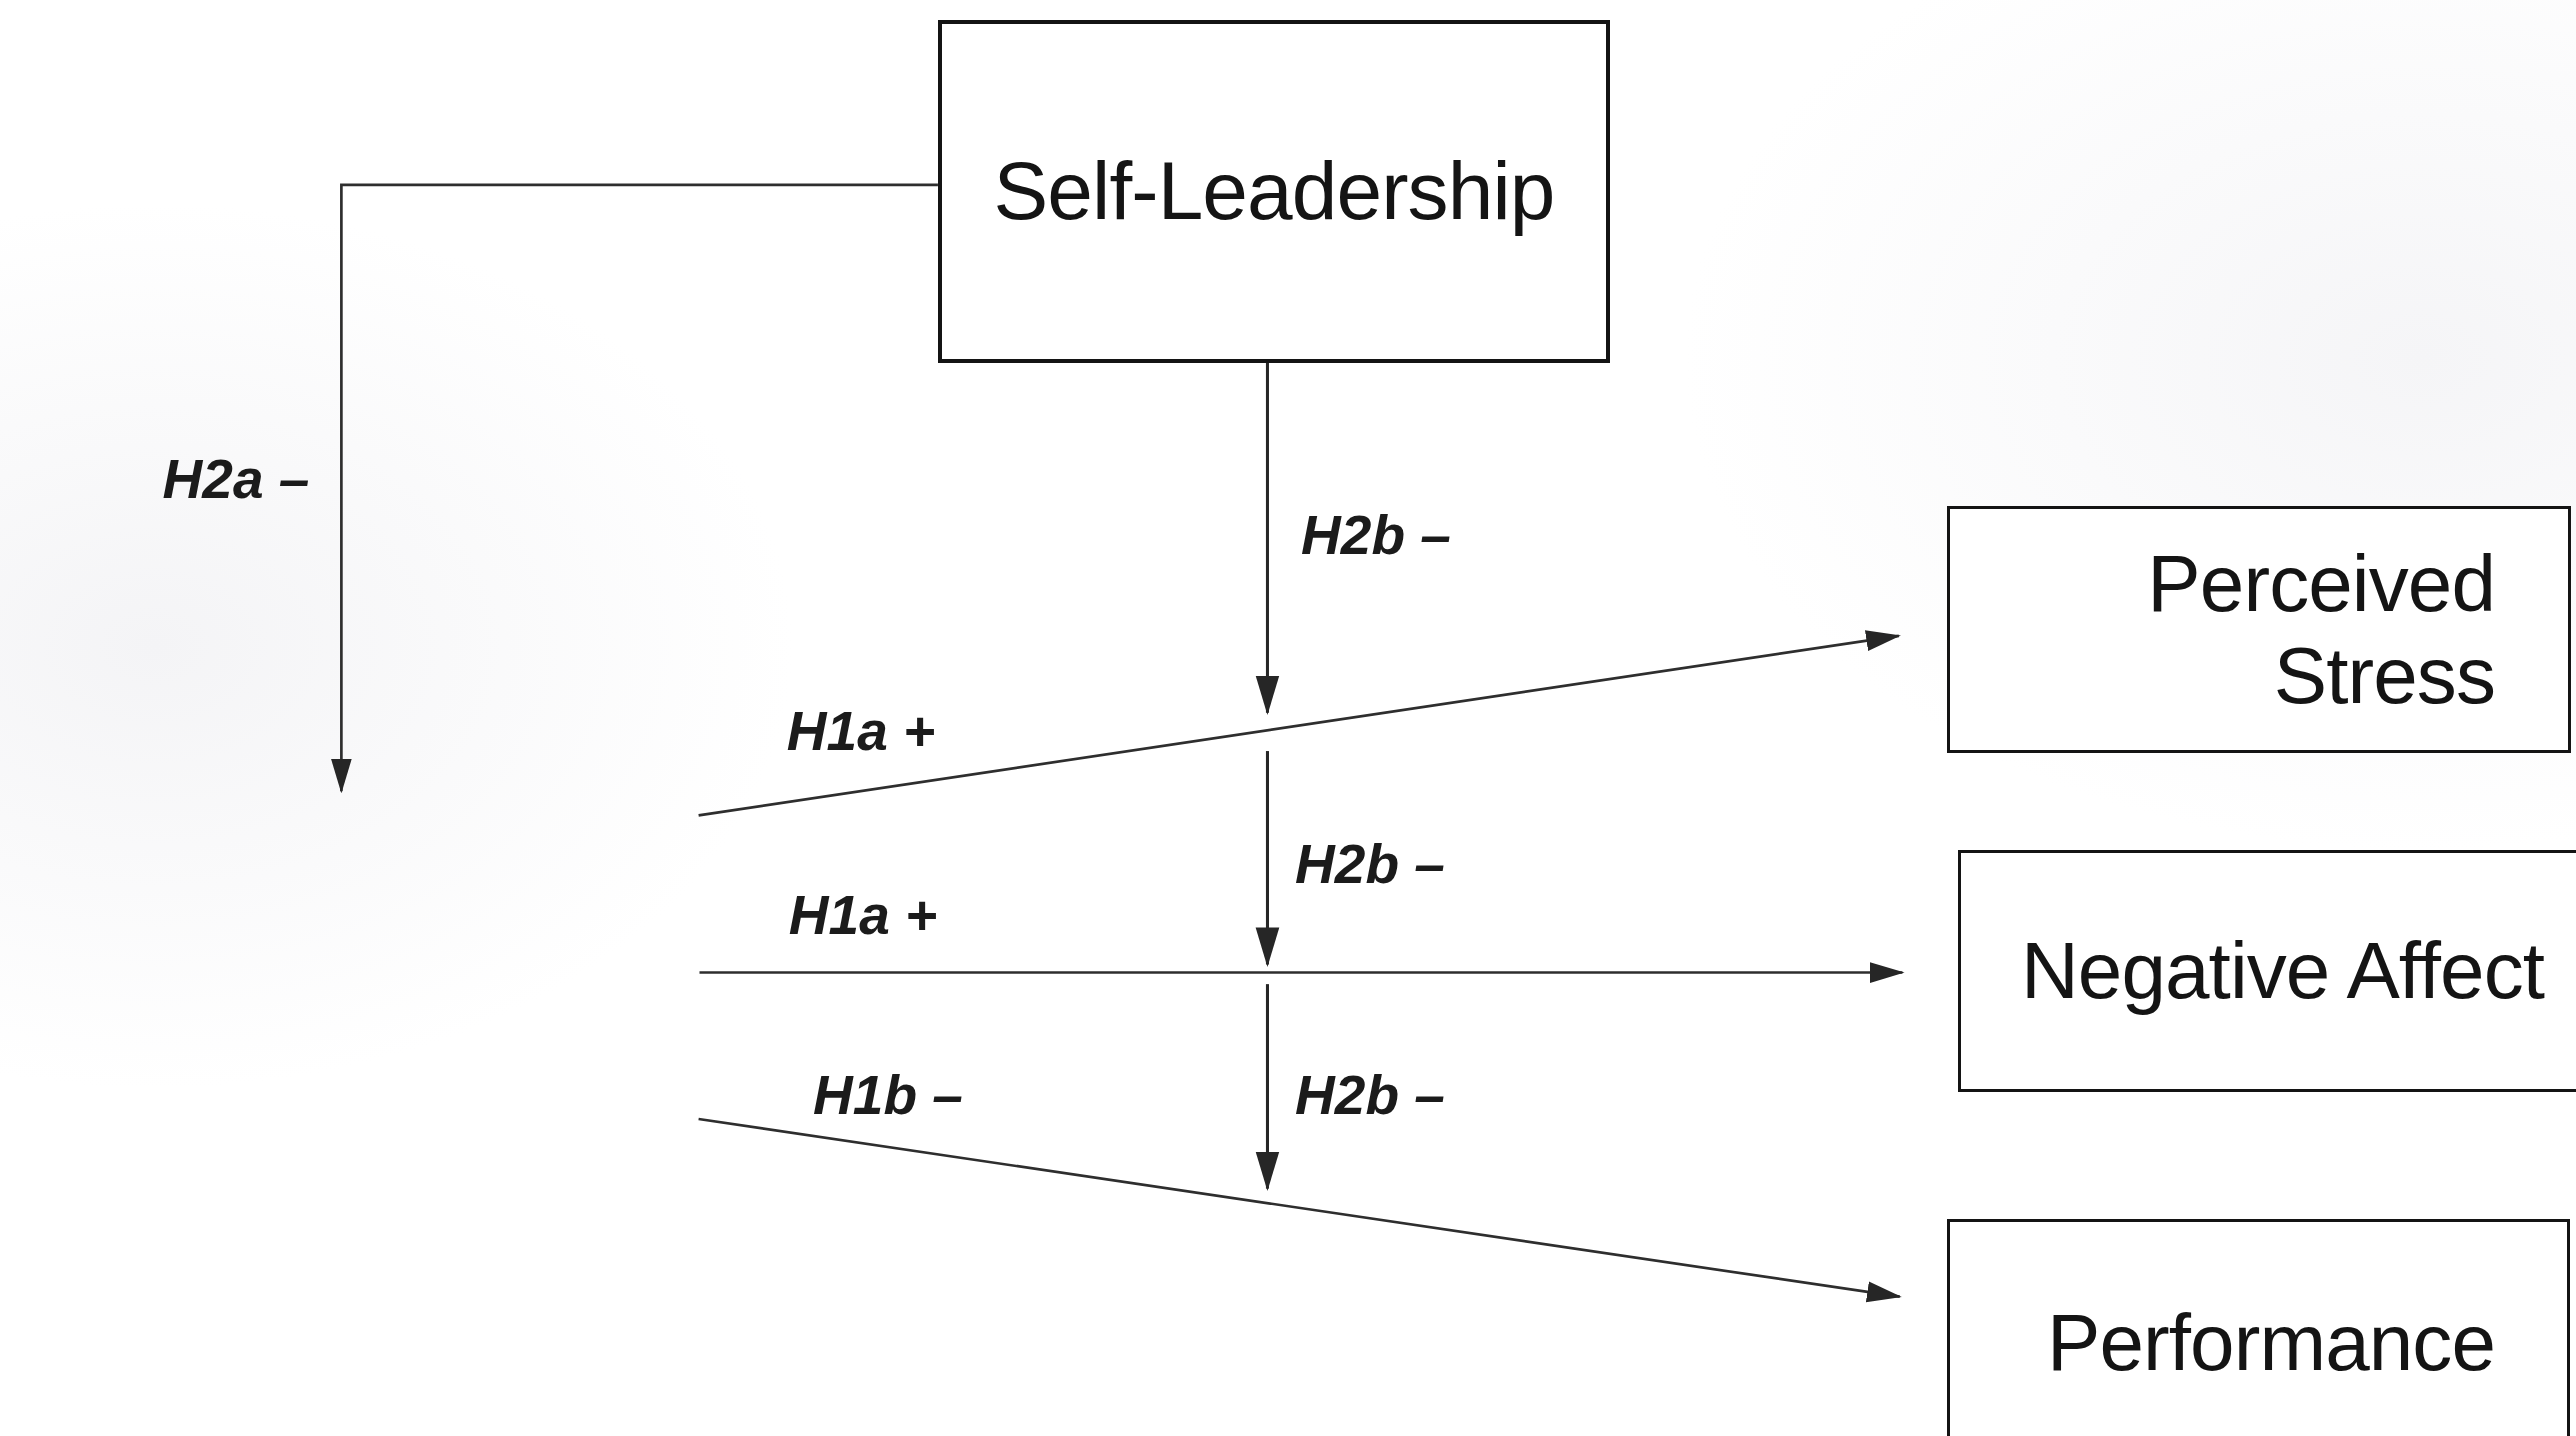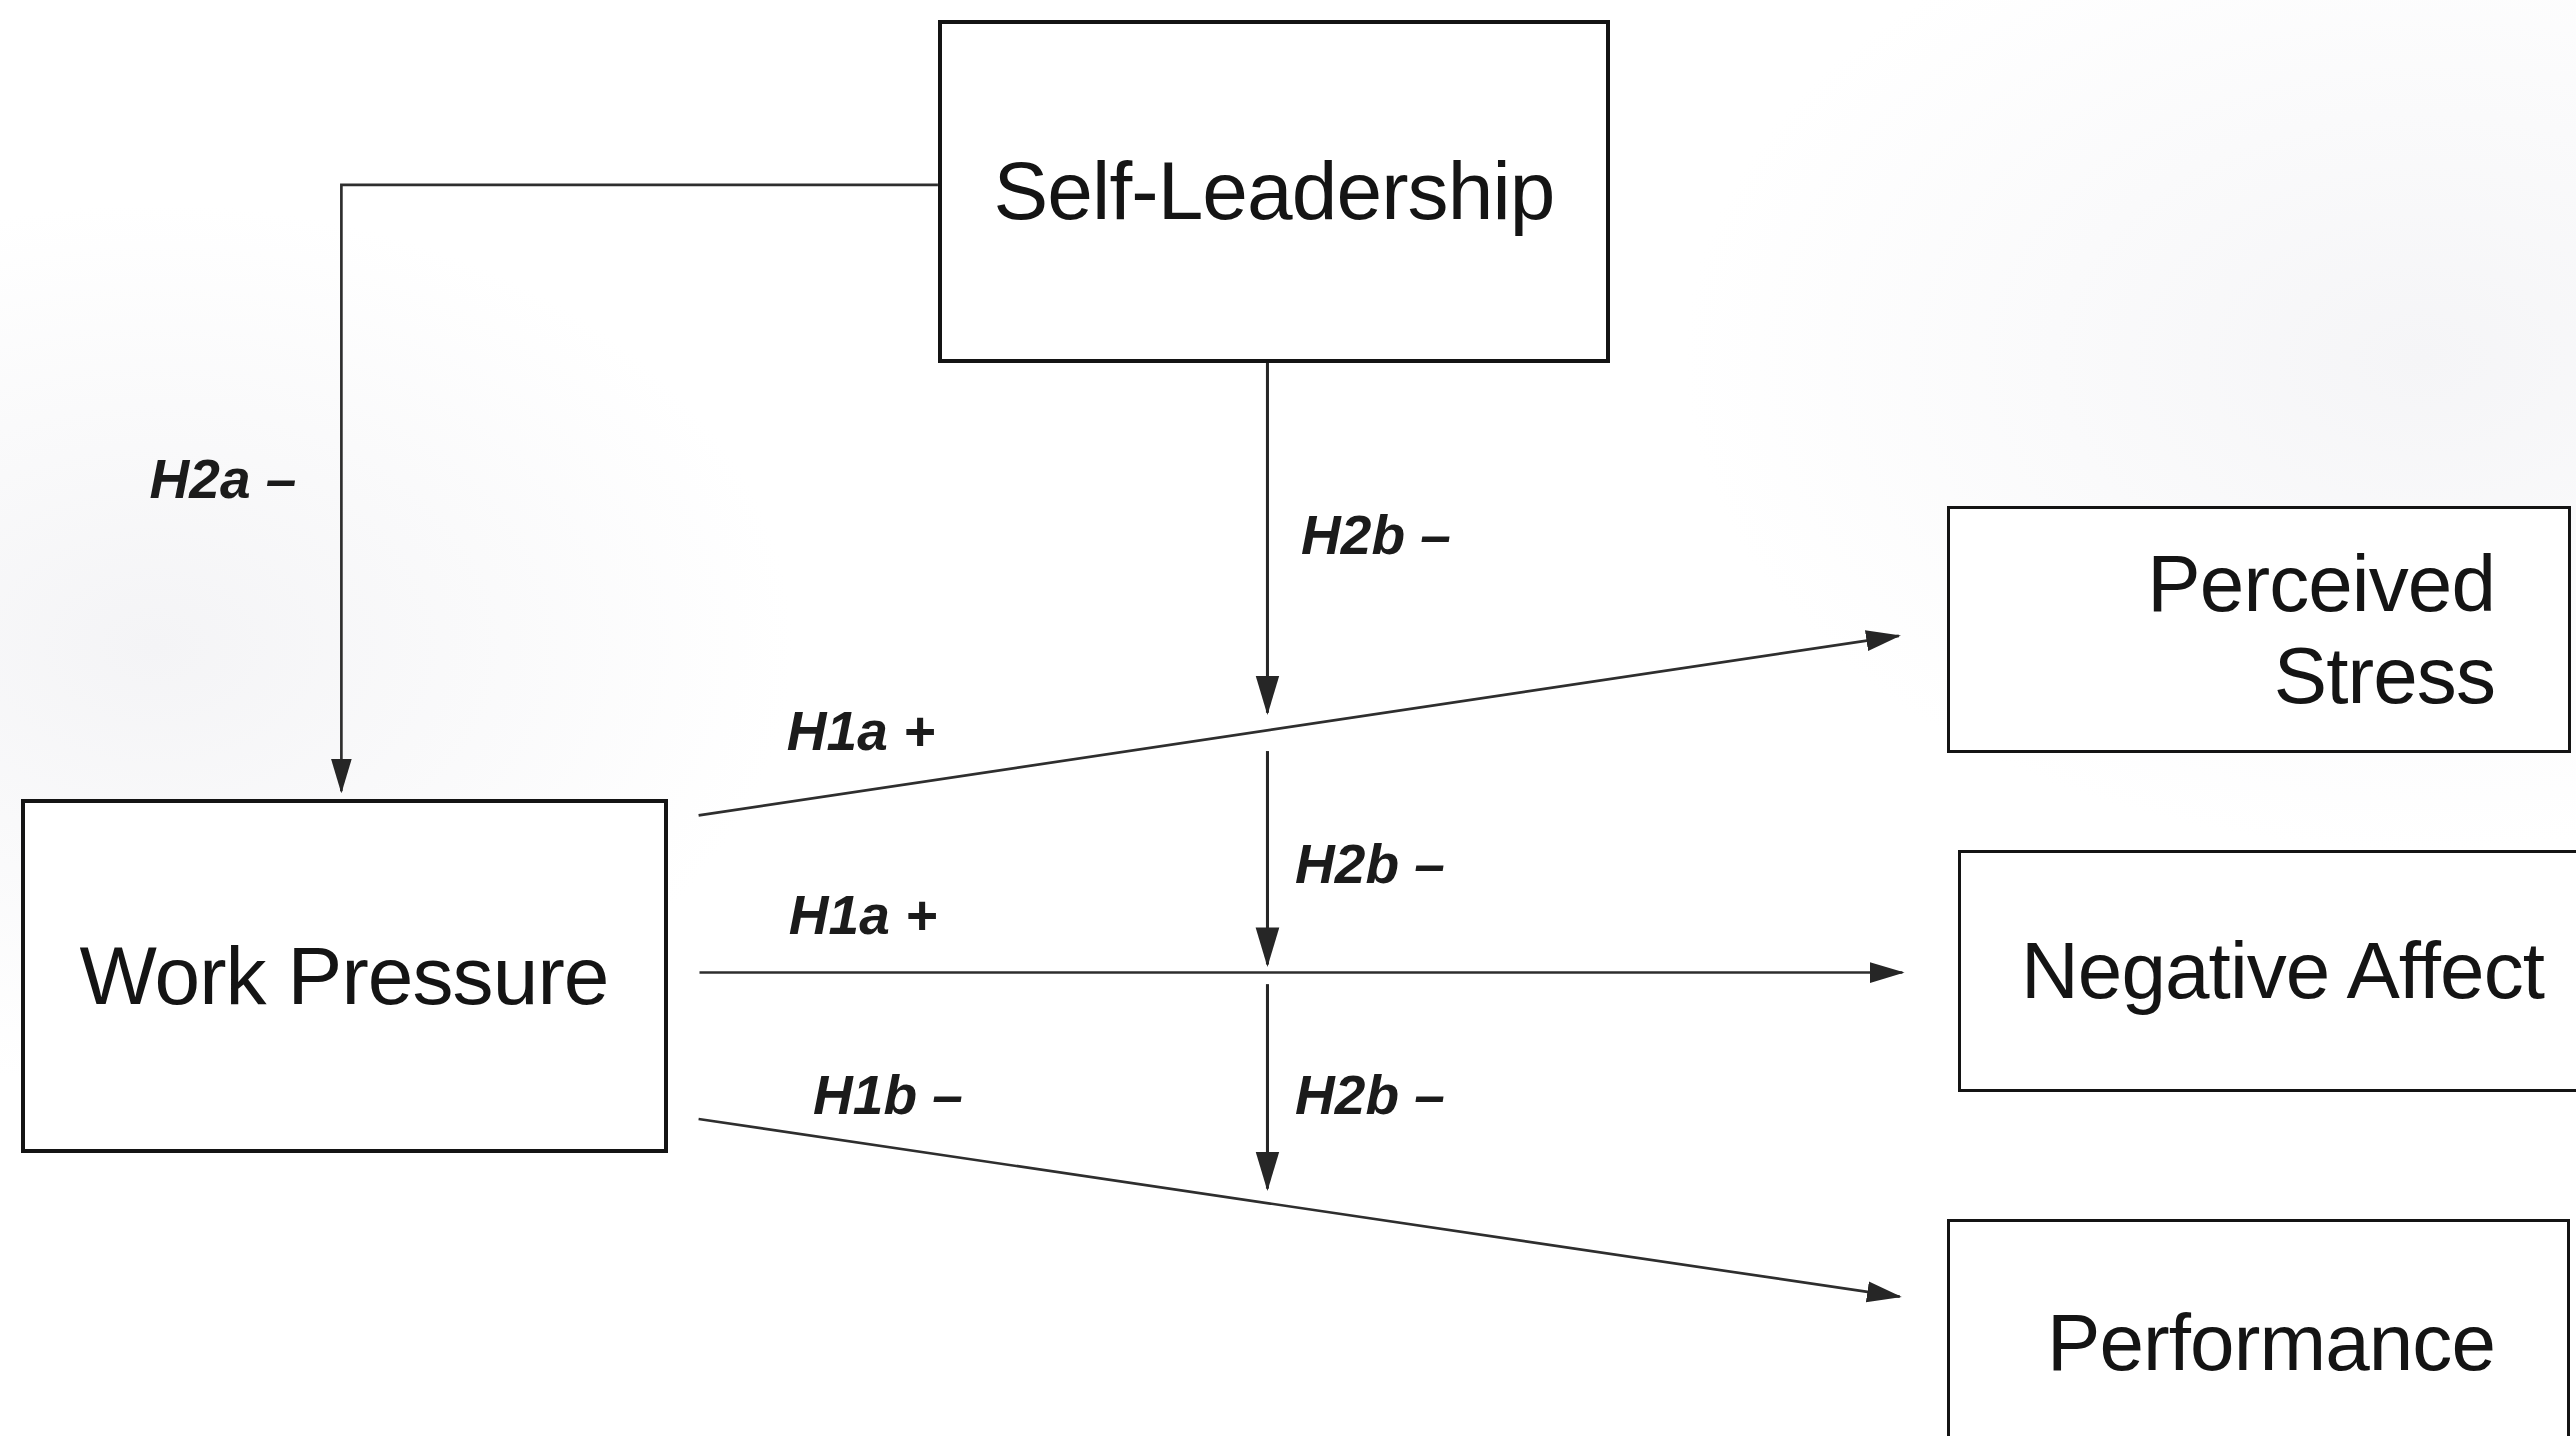--- a/index.html
+++ b/index.html
@@ -49,21 +49,21 @@
   .path-label {
     position: absolute;
     transform: translate(-50%, -50%);
     font-weight: bold;
     font-style: italic;
     font-size: 55px;
     color: #1b1b1b;
     white-space: nowrap;
     letter-spacing: 0px;
   }
-  #label-h2a        { left: 223px;  top: 479px; }
+  #label-h2a        { left: 236px;  top: 479px; }
   #label-h2b-top    { left: 1376px; top: 535px; }
   #label-h1a-top    { left: 861px;  top: 731px; }
   #label-h1a-mid    { left: 863px;  top: 915px; }
   #label-h2b-mid    { left: 1370px; top: 864px; }
   #label-h1b        { left: 888px;  top: 1095px; }
   #label-h2b-bottom { left: 1370px; top: 1095px; }
 </style>
 </head>
 <body>
 
@@ -88,23 +88,20 @@
 
     <line x1="783" y1="1089" x2="2130" y2="1089" stroke="#2e2e2e" stroke-width="3" marker-end="url(#ah)"></line>
 
     <line x1="782" y1="1253" x2="2127" y2="1452" stroke="#2e2e2e" stroke-width="3" marker-end="url(#ah)"></line>
   </svg>
 
   <div class="node" id="box-self-leadership">
     <span class="node-text">Self-Leadership</span>
   </div>
 
-  <div class="node" id="box-work-pressure">
-    <span class="node-text">Work Pressure</span>
-  </div>
 
   <div class="node thin" id="box-perceived-stress">
     <span class="node-text">Perceived Stress</span>
   </div>
 
   <div class="node thin" id="box-negative-affect">
     <span class="node-text">Negative Affect</span>
   </div>
 
   <div class="node thin" id="box-performance">

